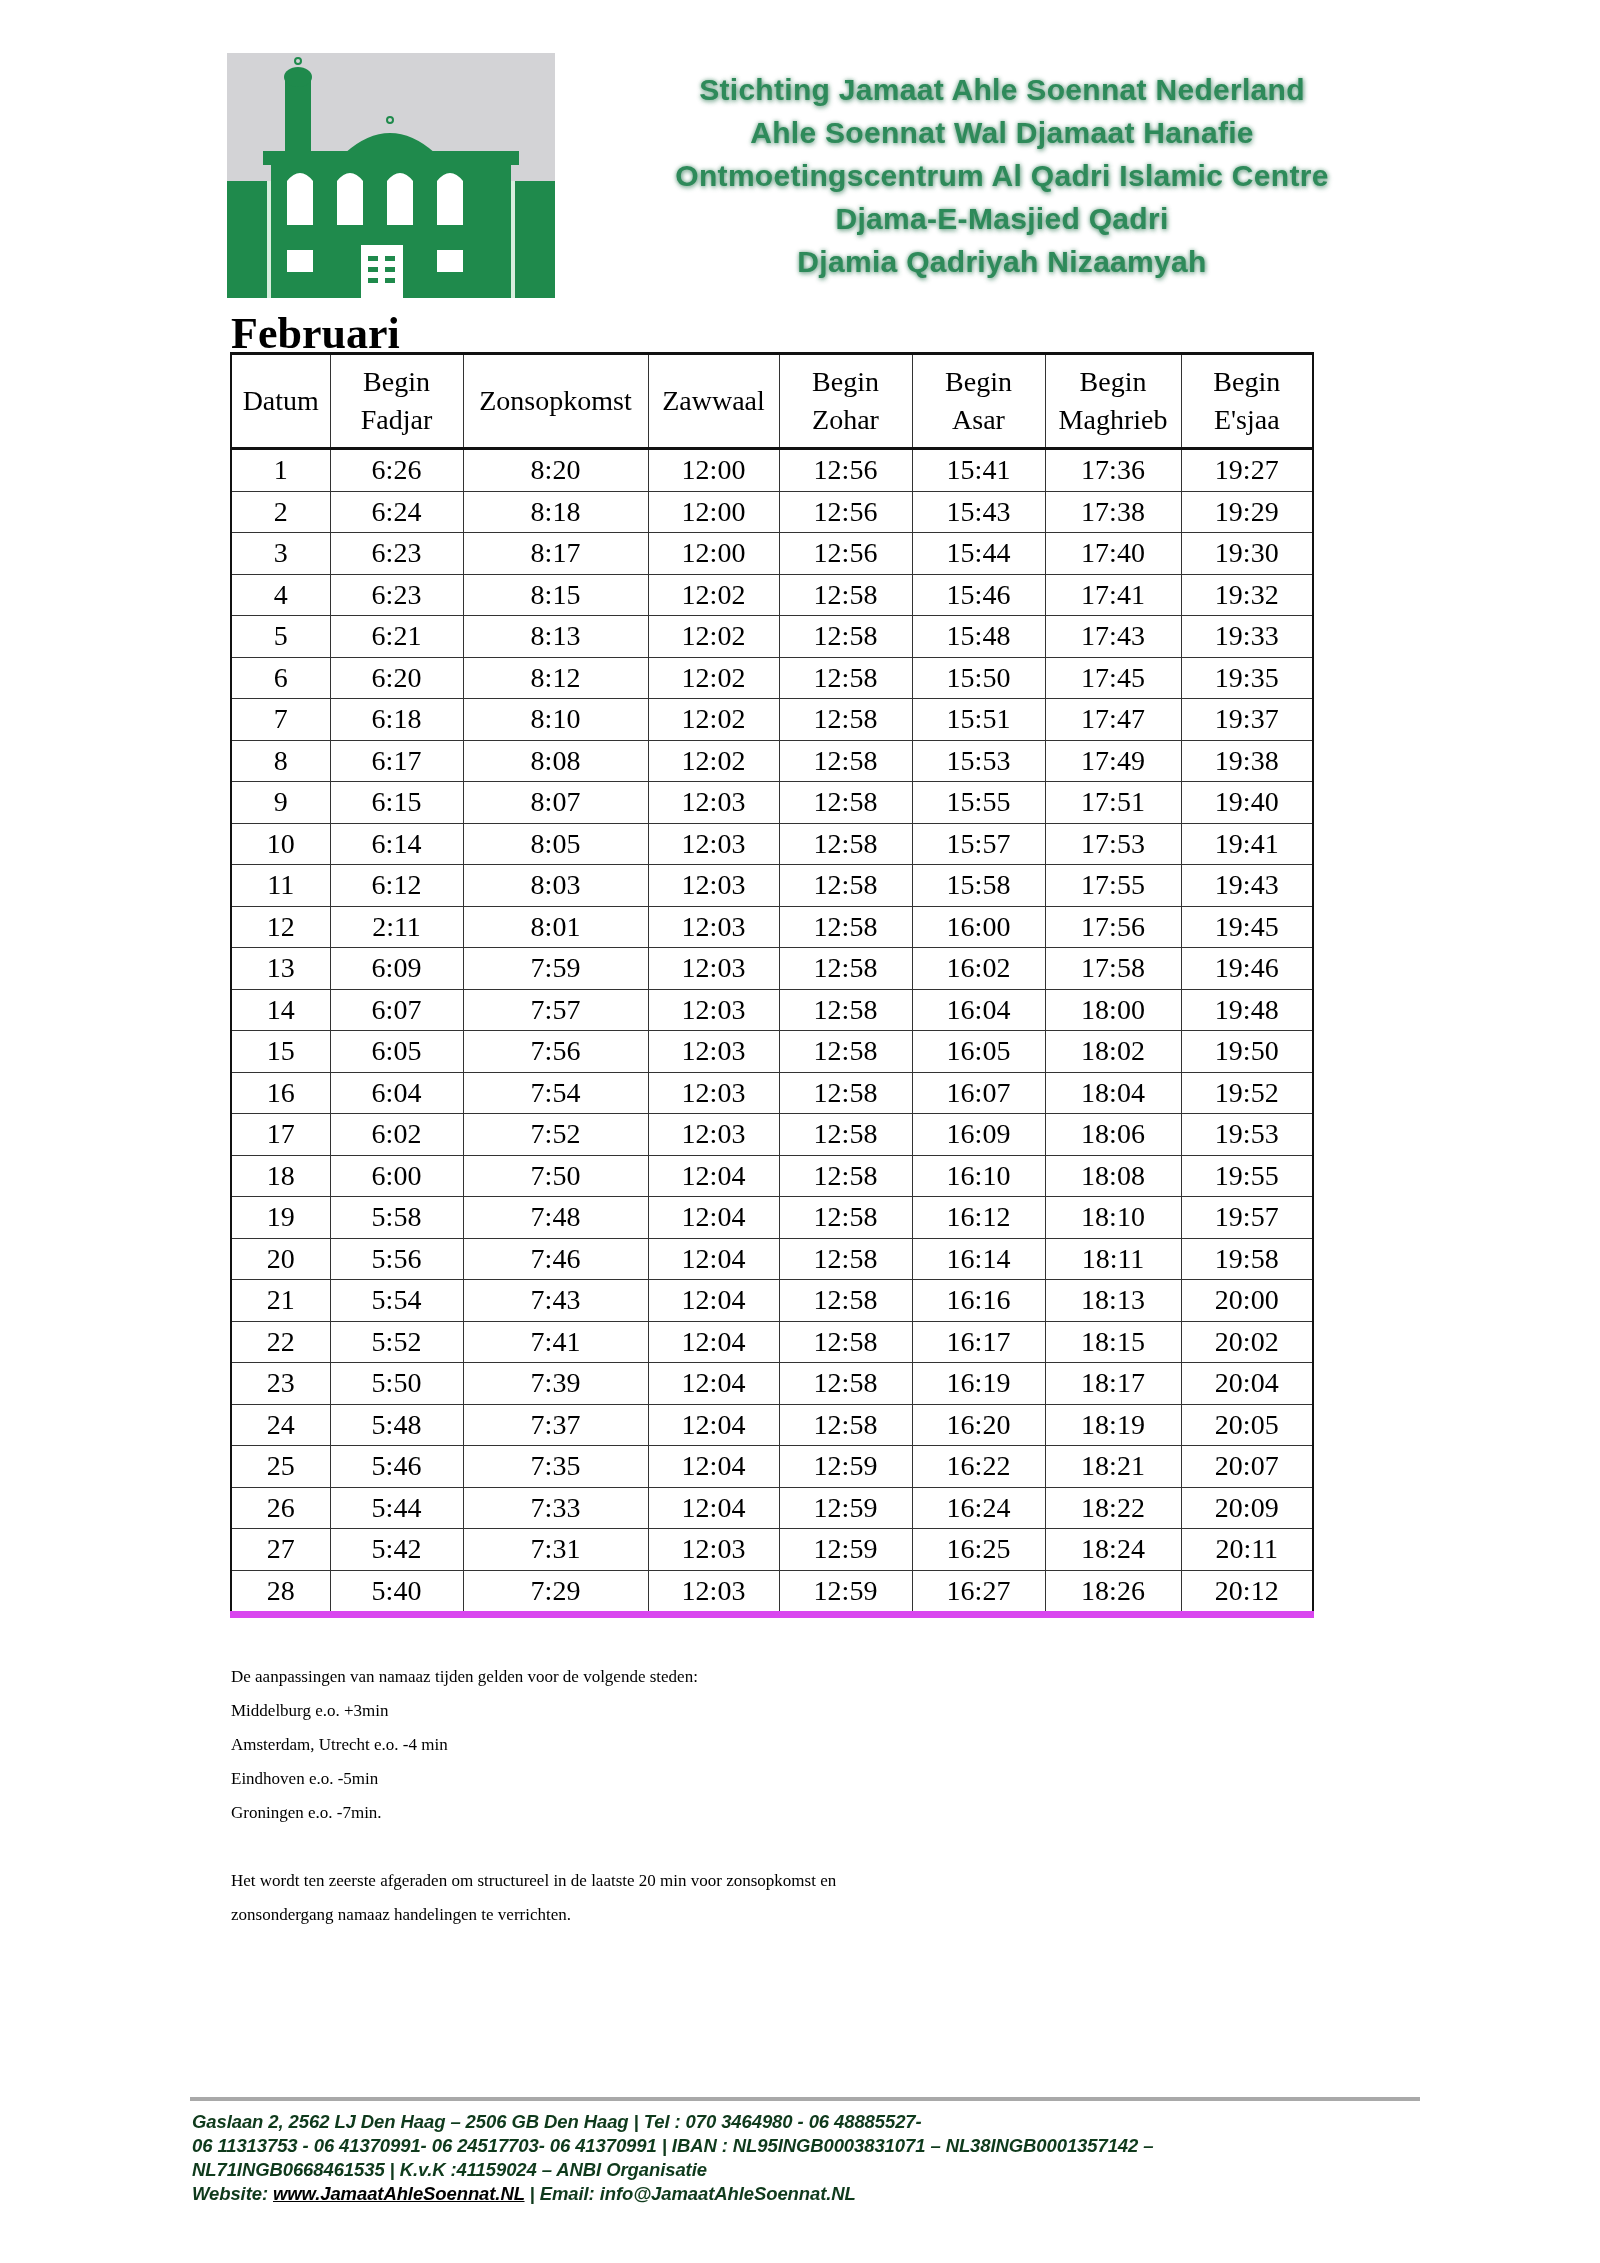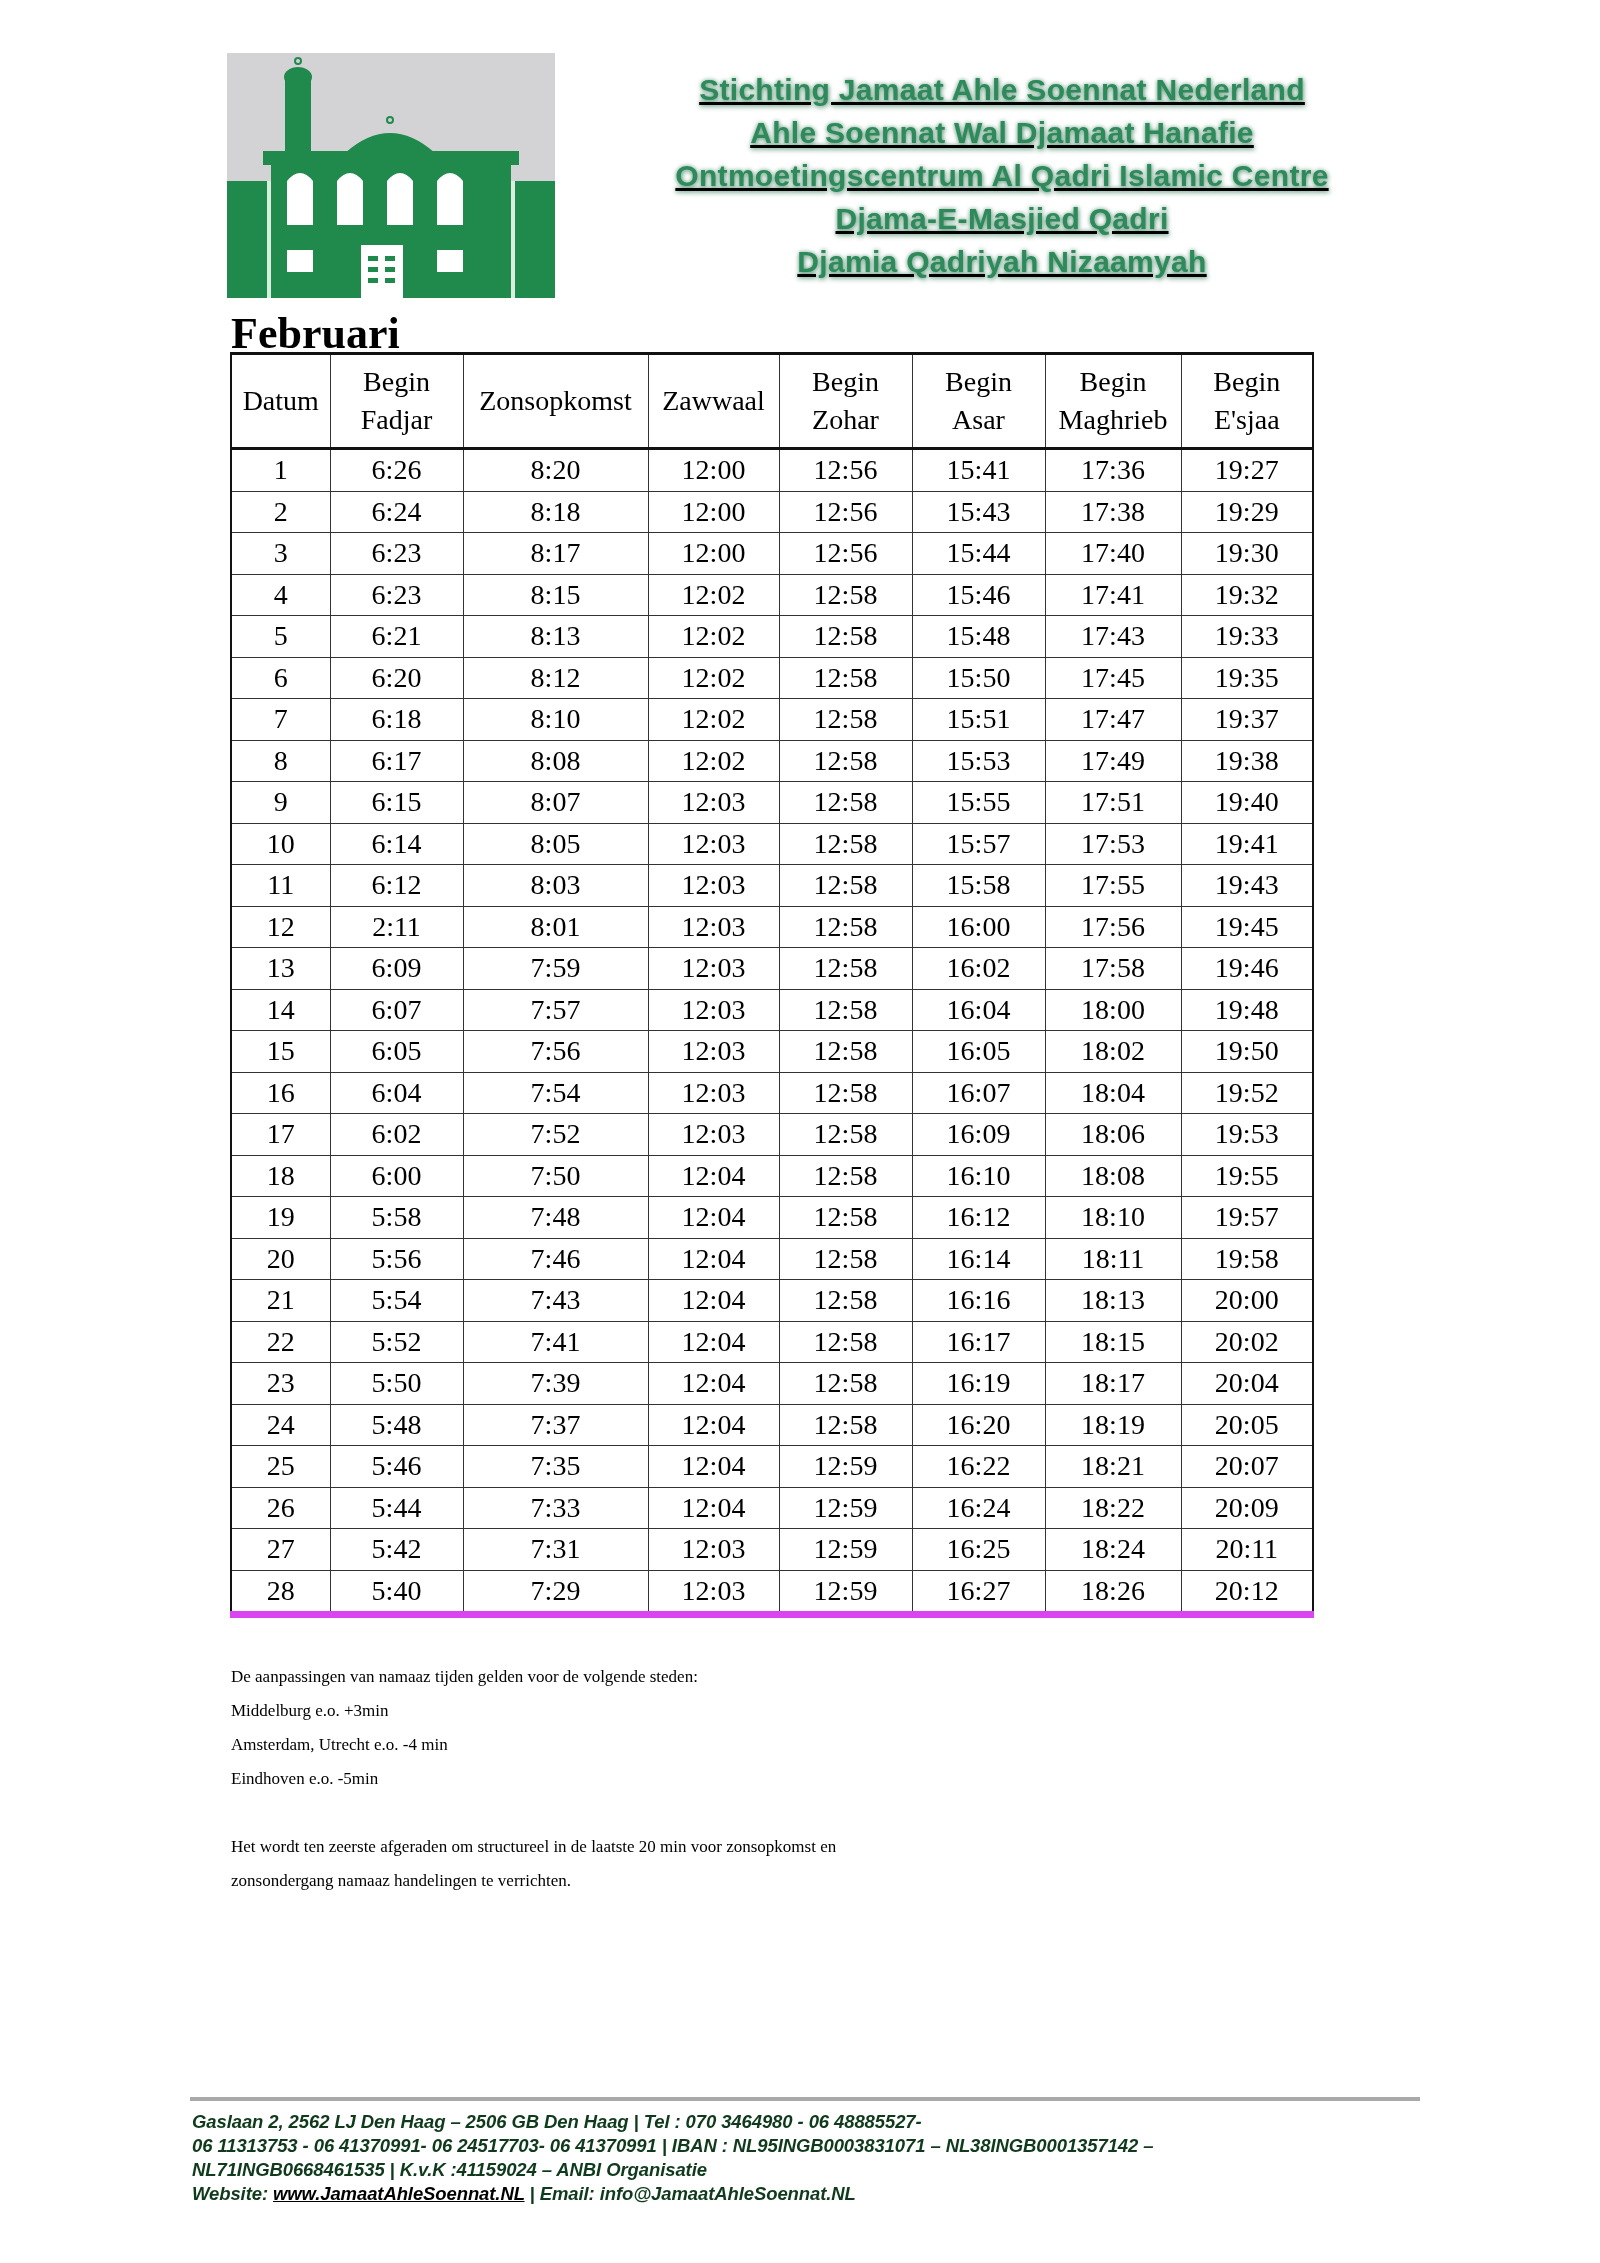--- a/index.html
+++ b/index.html
@@ -2,21 +2,21 @@
 <html><head>
 <meta charset="utf-8">
 <style>
   html, body { margin: 0; padding: 0; background: #ffffff; }
   body { width: 1600px; height: 2263px; position: relative; overflow: hidden;
          font-family: "Liberation Serif", serif; color: #000; }
 
   
   .banner { position: absolute; left: 222px; top: 38px; width: 1212px; height: 272px; }
   .logo { position: absolute; left: 5px; top: 15px; width: 328px; height: 245px; }
-  .org-lines { position: absolute; left: 350px; top: 30px; width: 860px; text-align: center; text-decoration: underline; }
+  .org-lines { position: absolute; left: 350px; top: 30px; width: 860px; text-align: center; }
   .org-line { font-family: "Liberation Sans", sans-serif; font-weight: bold; color: #2e8a5a;
               font-size: 30px; line-height: 43px; letter-spacing: 0.3px;
               text-shadow: 0 0 4px rgba(30,110,70,0.55), 1px 2px 5px rgba(30,110,70,0.45); white-space: nowrap; }
 
   
   .month-title { position: absolute; left: 231px; top: 308px; font-size: 44px; font-weight: bold; }
 
   
   table.times { position: absolute; left: 230px; top: 352px; width: 1082px;
                 border-collapse: collapse; font-size: 28px; table-layout: fixed; }
@@ -417,20 +417,21 @@
         <td>20:12</td>
       </tr>
     </tbody>
 </table>
 
 <div class="notes">
   <p>De aanpassingen van namaaz tijden gelden voor de volgende steden:</p>
   <p>Middelburg e.o. +3min</p>
   <p>Amsterdam, Utrecht e.o. -4 min</p>
   <p>Eindhoven e.o. -5min</p>
+  <p>Groningen e.o. -7min.</p>
   <div class="gap"></div>
   <p>Het wordt ten zeerste afgeraden om structureel in de laatste 20 min voor zonsopkomst en</p>
   <p>zonsondergang namaaz handelingen te verrichten.</p>
 </div>
 
 <div class="footer-rule"></div>
 <div class="footer">
   <p>Gaslaan 2, 2562 LJ Den Haag – 2506 GB Den Haag | Tel : 070 3464980 - 06 48885527-</p>
   <p>06 11313753 - 06 41370991- 06 24517703- 06 41370991 | IBAN : NL95INGB0003831071 – NL38INGB0001357142 –</p>
   <p>NL71INGB0668461535 | K.v.K :41159024 – ANBI Organisatie</p>

